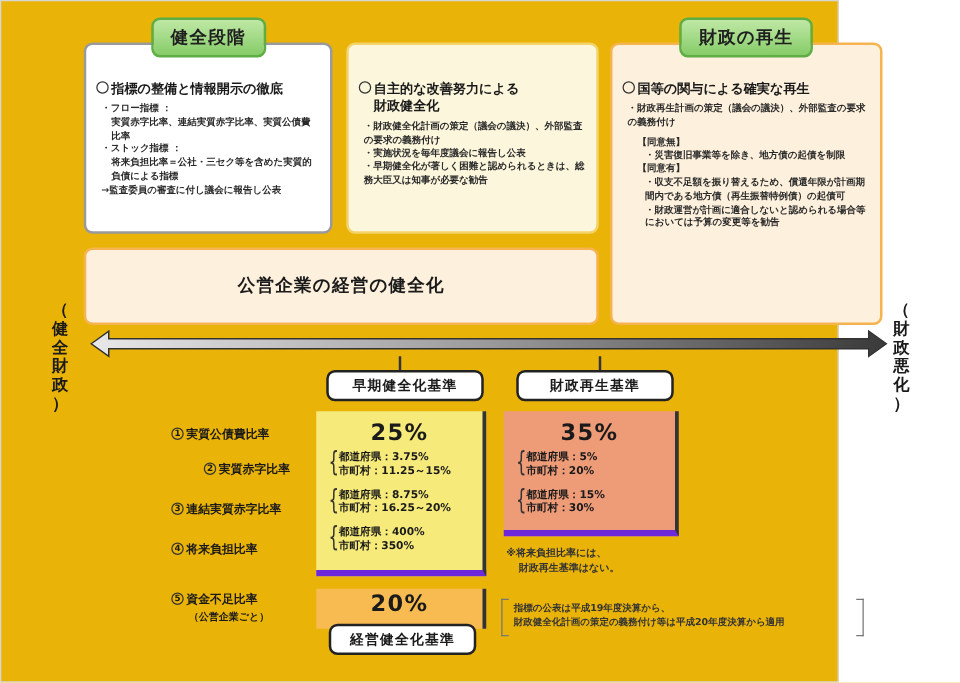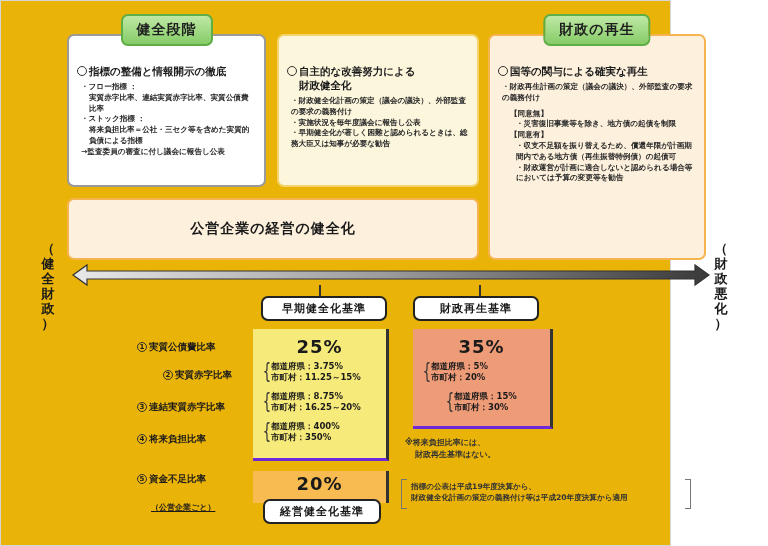--- a/index.html
+++ b/index.html
@@ -44,26 +44,26 @@
     .tag { position: absolute; background: #fff; border: 2px solid #222; border-radius: 7px; font-weight: bold; font-size: 11px; padding: 3px 8px; white-space: nowrap; letter-spacing: 1px; }
     .tag.early { left: 260px; top: 295px; width: 126px; text-align: center; }
     .tag.rebuild { left: 412px; top: 295px; width: 126px; text-align: center; }
     .tag.mgmt { left: 262px; top: 498px; width: 118px; text-align: center; z-index: 3; }
 
     .stem { position: absolute; width: 2px; background: #333; }
 
     
     .ind { position: absolute; left: 136px; font-weight: bold; font-size: 9.5px; white-space: nowrap; }
     .ind .num { display: inline-block; width: 10px; height: 10px; border: 1px solid #333; border-radius: 50%; font-size: 7px; line-height: 9px; text-align: center; margin-right: 2px; vertical-align: 1px; }
-    .ind .sub { display: block; font-size: 8px; padding-left: 14px; margin-top: 16px; text-decoration: underline; }
-
-    
-    .ratebox { position: absolute; border-right: 3px solid #333; border-bottom: 3px solid #6d28d9; }
+    .ind .sub { display: block; font-size: 8px; padding-left: 14px; margin-top: 2px; }
+
+    
+    .ratebox { position: absolute; border-right: 3px solid #333; border-bottom: 5px solid #6d28d9; }
     .ratebox.yellow { left: 252px; top: 328px; width: 136px; height: 132px; background: #f6ea7a; }
-    .ratebox.salmon { left: 412px; top: 328px; width: 140px; height: 100px; background: #ee9b78; }
+    .ratebox.salmon { left: 402px; top: 328px; width: 140px; height: 100px; background: #ee9b78; }
     .ratebox.orange { left: 252px; top: 470px; width: 136px; height: 32px; background: #f7bb52; border-bottom: none; }
 
     .big { font-weight: bold; font-size: 18px; text-align: center; margin-top: 7px; letter-spacing: 1px; }
     .big.small { margin-top: 2px; }
     .pair { position: relative; font-weight: bold; font-size: 8.5px; line-height: 11px; padding-left: 18px; margin-top: 4px; }
     .pair::before { content: "{"; position: absolute; left: 7px; top: -2px; font-size: 22px; font-weight: normal; line-height: 24px; color: #333; transform: scaleX(0.6); }
 
     .note { position: absolute; left: 404px; top: 436px; font-size: 8px; line-height: 12px; font-weight: bold; color: #333; }
     .note .l2 { padding-left: 10px; display: block; }
 
@@ -177,21 +177,21 @@
       <div>市町村：350%</div>
     </div>
   </div>
 
   <div class="ratebox salmon">
     <div class="big">35%</div>
     <div class="pair">
       <div>都道府県：5%</div>
       <div>市町村：20%</div>
     </div>
-    <div class="pair" style="margin-top:8px;margin-left:23px;">
+    <div class="pair" style="margin-top:8px;">
       <div>都道府県：15%</div>
       <div>市町村：30%</div>
     </div>
   </div>
 
   <div class="note">
     <span>※将来負担比率には、</span>
     <span class="l2">財政再生基準はない。</span>
   </div>
 

